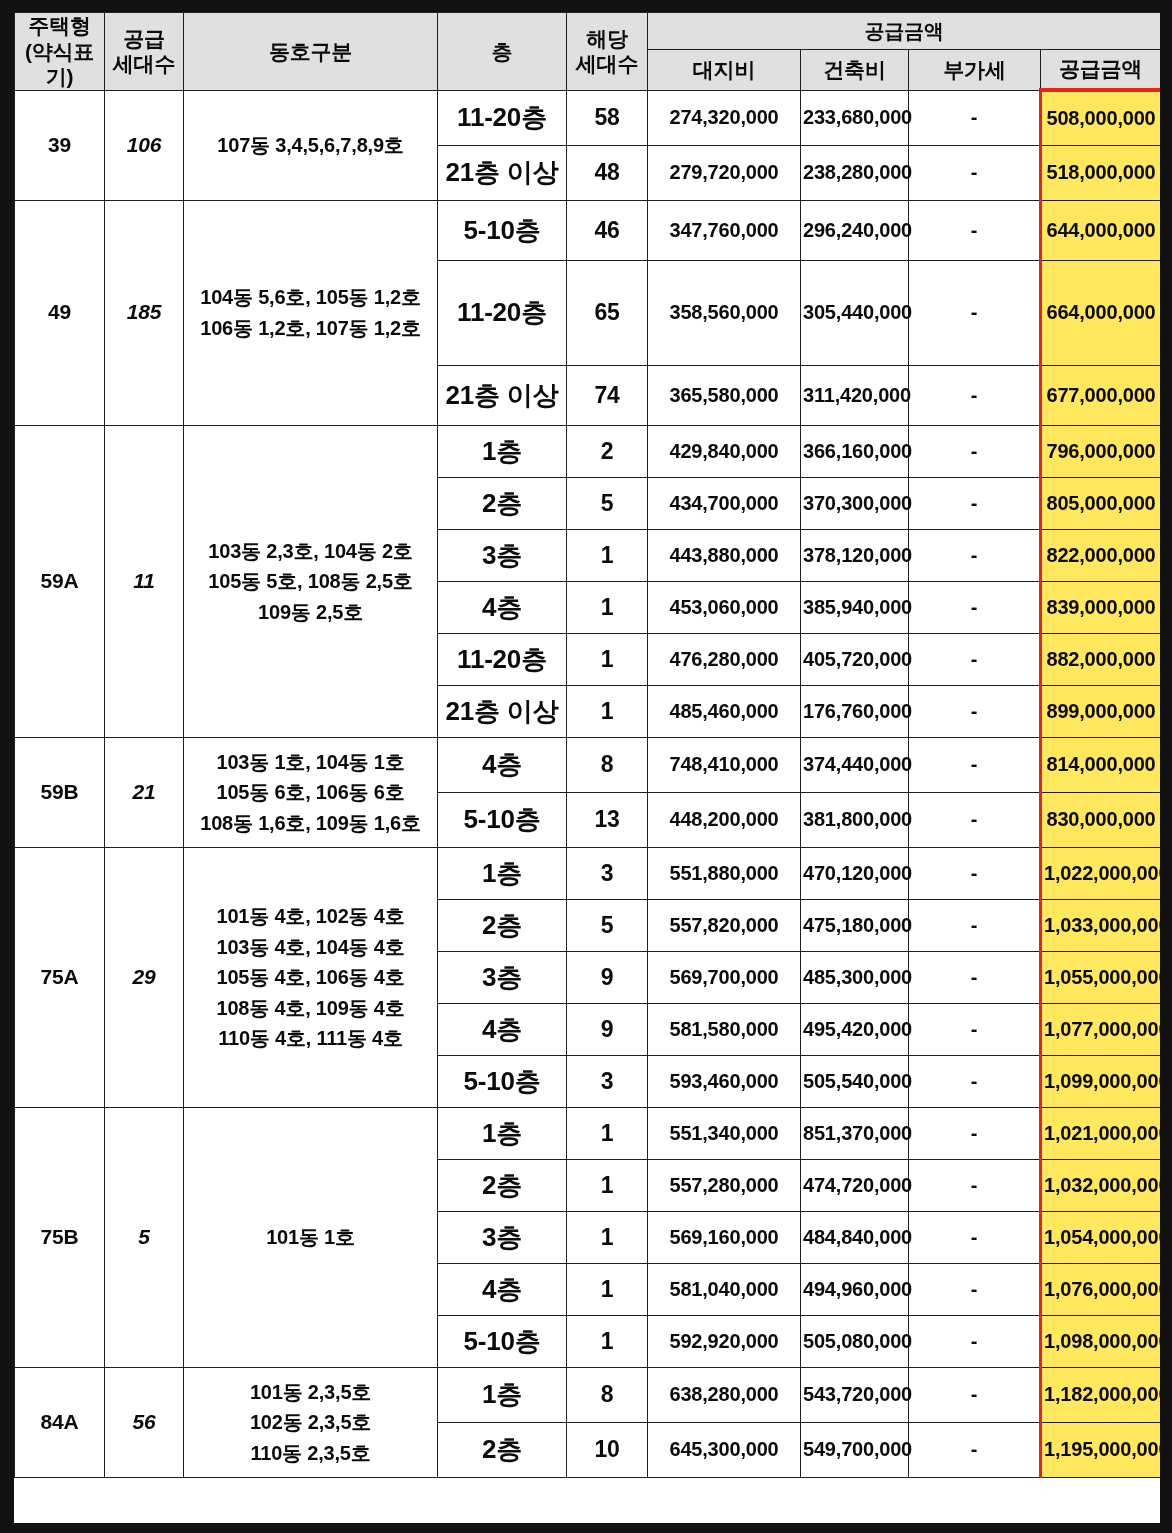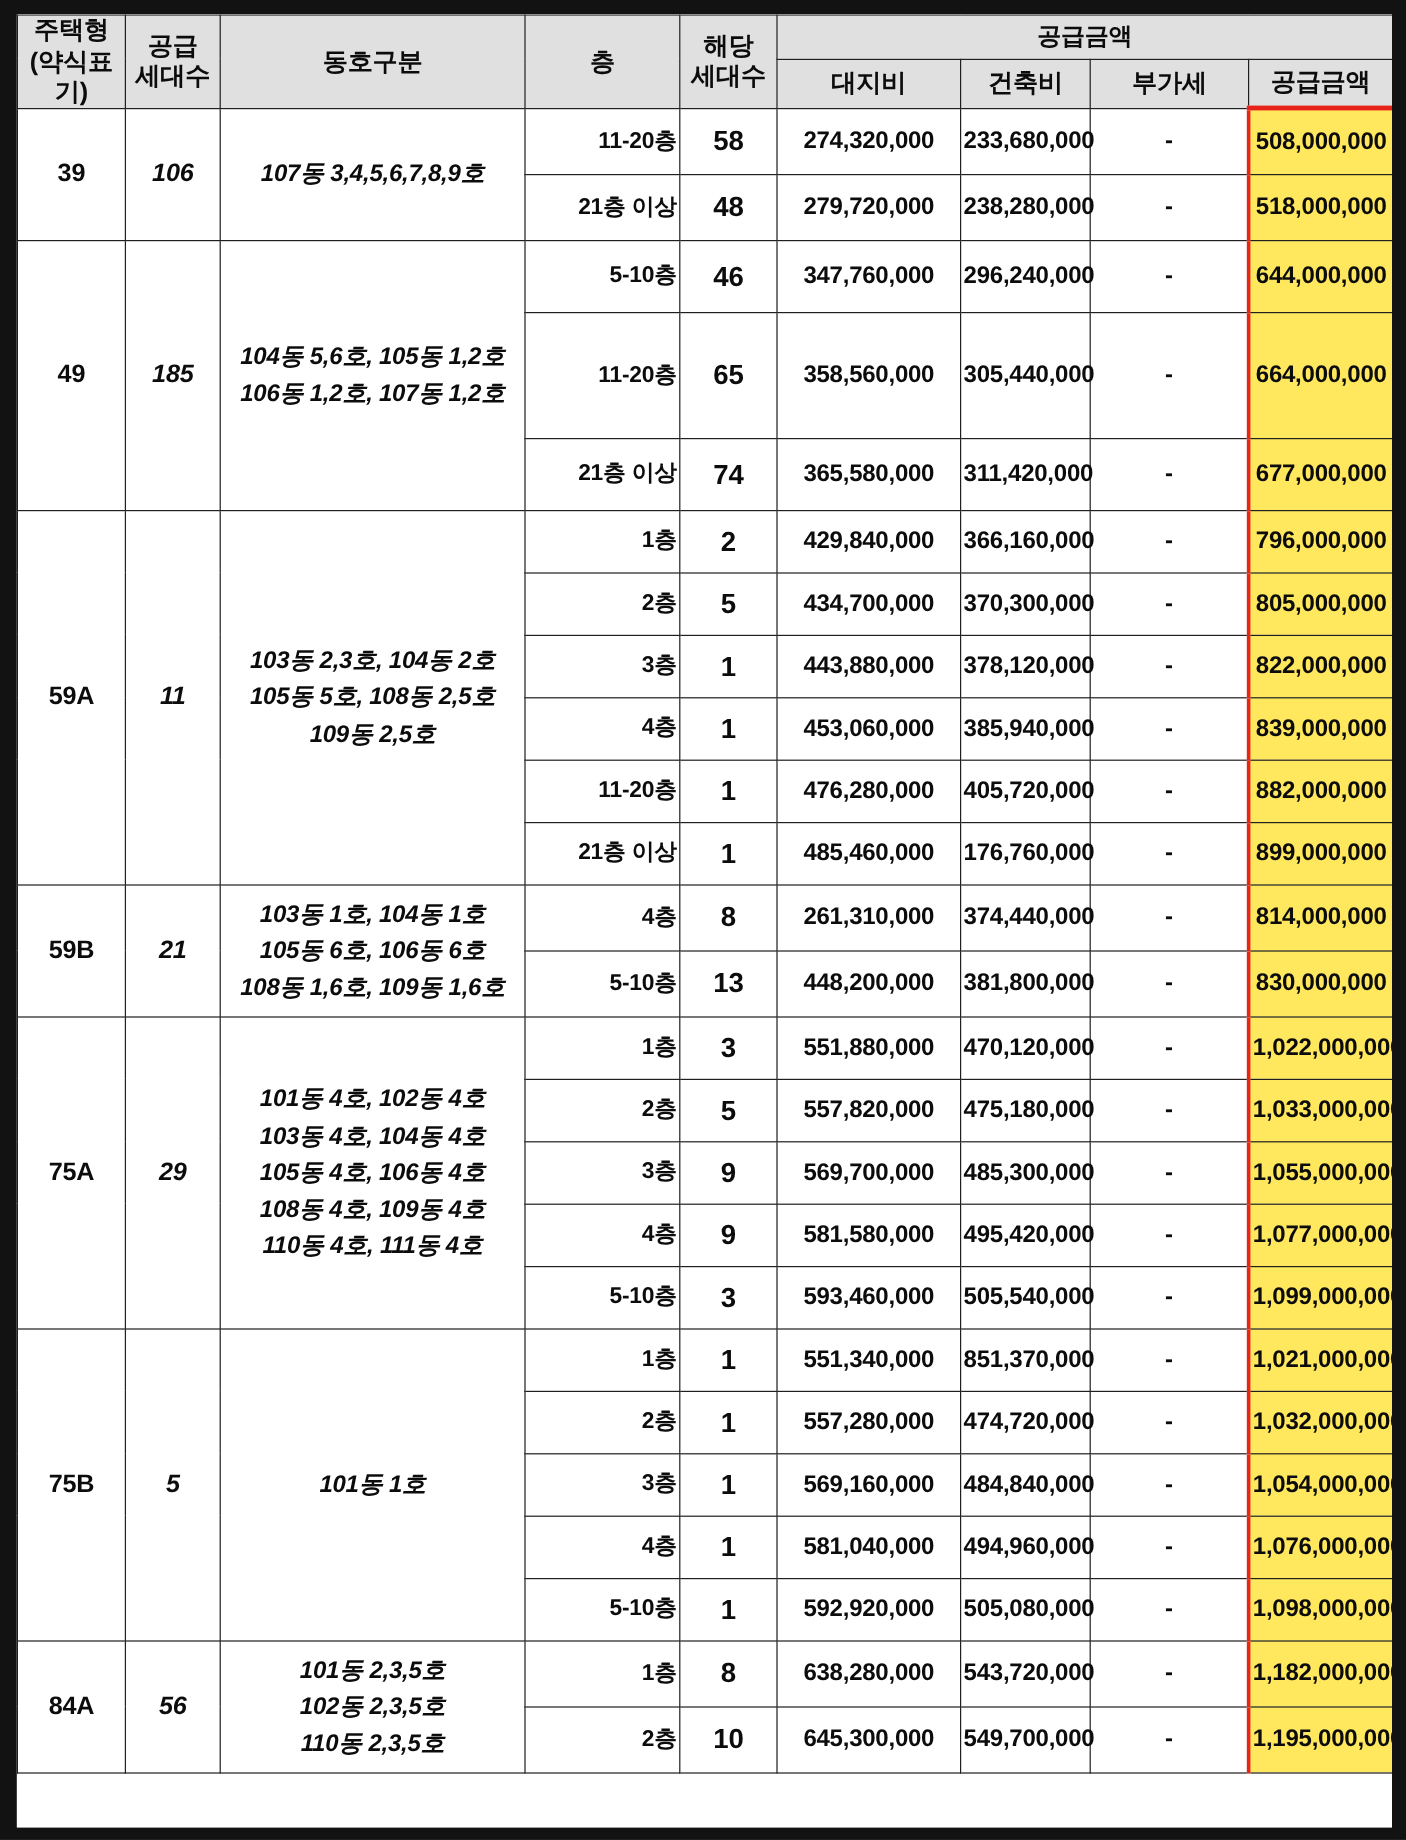--- a/index.html
+++ b/index.html
@@ -65,22 +65,22 @@
     display: block;
   }
 
   
   tbody td {
     font-size: 21px;
     line-height: 1.28;
   }
   tbody td.type-code  { font-size: 21px; }
   tbody td.units      { font-size: 21px; font-style: italic; }
-  tbody td.dongho     { font-size: 20px; line-height: 1.52; font-style: italic; }
-  tbody td.floor      { font-size: 19px; text-align: right; }
+  tbody td.dongho     { font-size: 20px; line-height: 1.52; }
+  tbody td.floor      { font-size: 26px; }
   tbody td.cnt        { font-size: 23px; }
   tbody td.money      { font-size: 20px; }
   tbody td.vat        { font-size: 20px; }
 
   
   tbody td.total {
     background: #ffe75e;
     font-size: 20px;
     border-left: 3px solid #e8231a;
     border-right: 1px solid #1f1f1f;
@@ -255,21 +255,21 @@
           <tr style="height: 55px;">
             <td class="type-code" rowspan="2">59B</td>
             <td class="units" rowspan="2">21</td>
             <td class="dongho" rowspan="2">
               <div class="nowrap">103동 1호,  104동  1호</div>
               <div class="nowrap">105동 6호,  106동  6호</div>
               <div class="nowrap">108동 1,6호,  109동  1,6호</div>
             </td>
             <td class="floor">4층</td>
             <td class="cnt">8</td>
-            <td class="money">261,310,000</td>
+            <td class="money">748,410,000</td>
             <td class="money">374,440,000</td>
             <td class="vat">-</td>
             <td class="total">814,000,000</td>
           </tr>
           <tr style="height: 55px;">
             <td class="floor">5-10층</td>
             <td class="cnt">13</td>
             <td class="money">448,200,000</td>
             <td class="money">381,800,000</td>
             <td class="vat">-</td>

